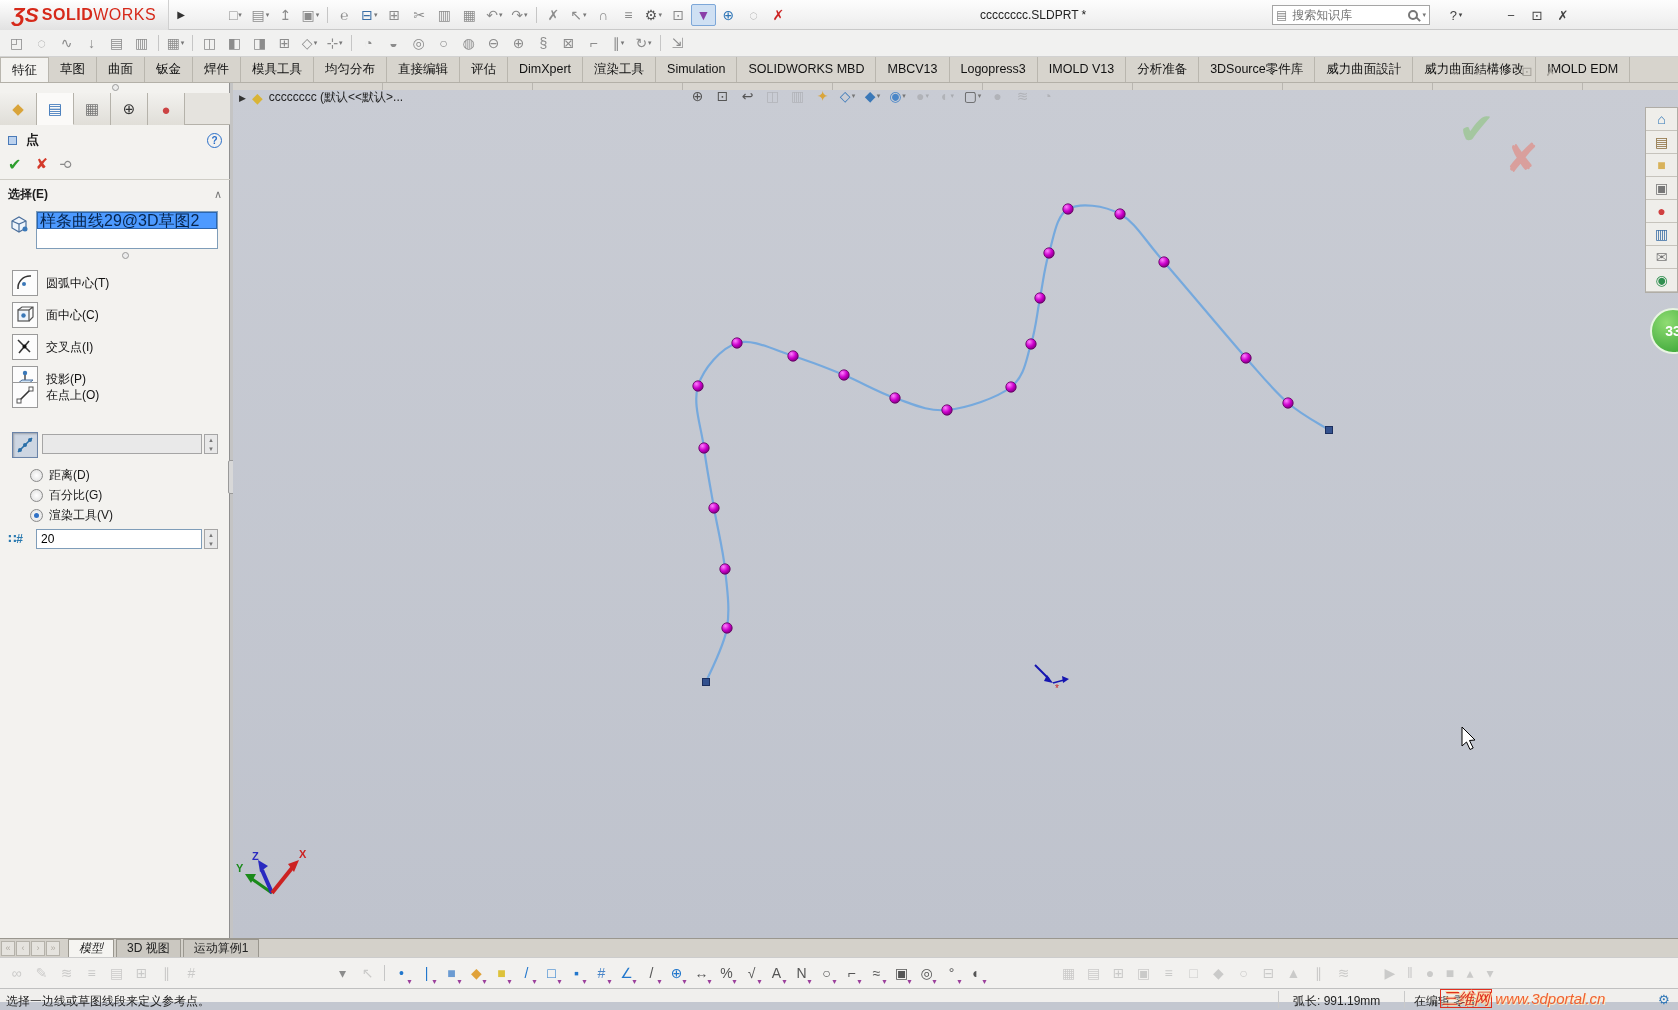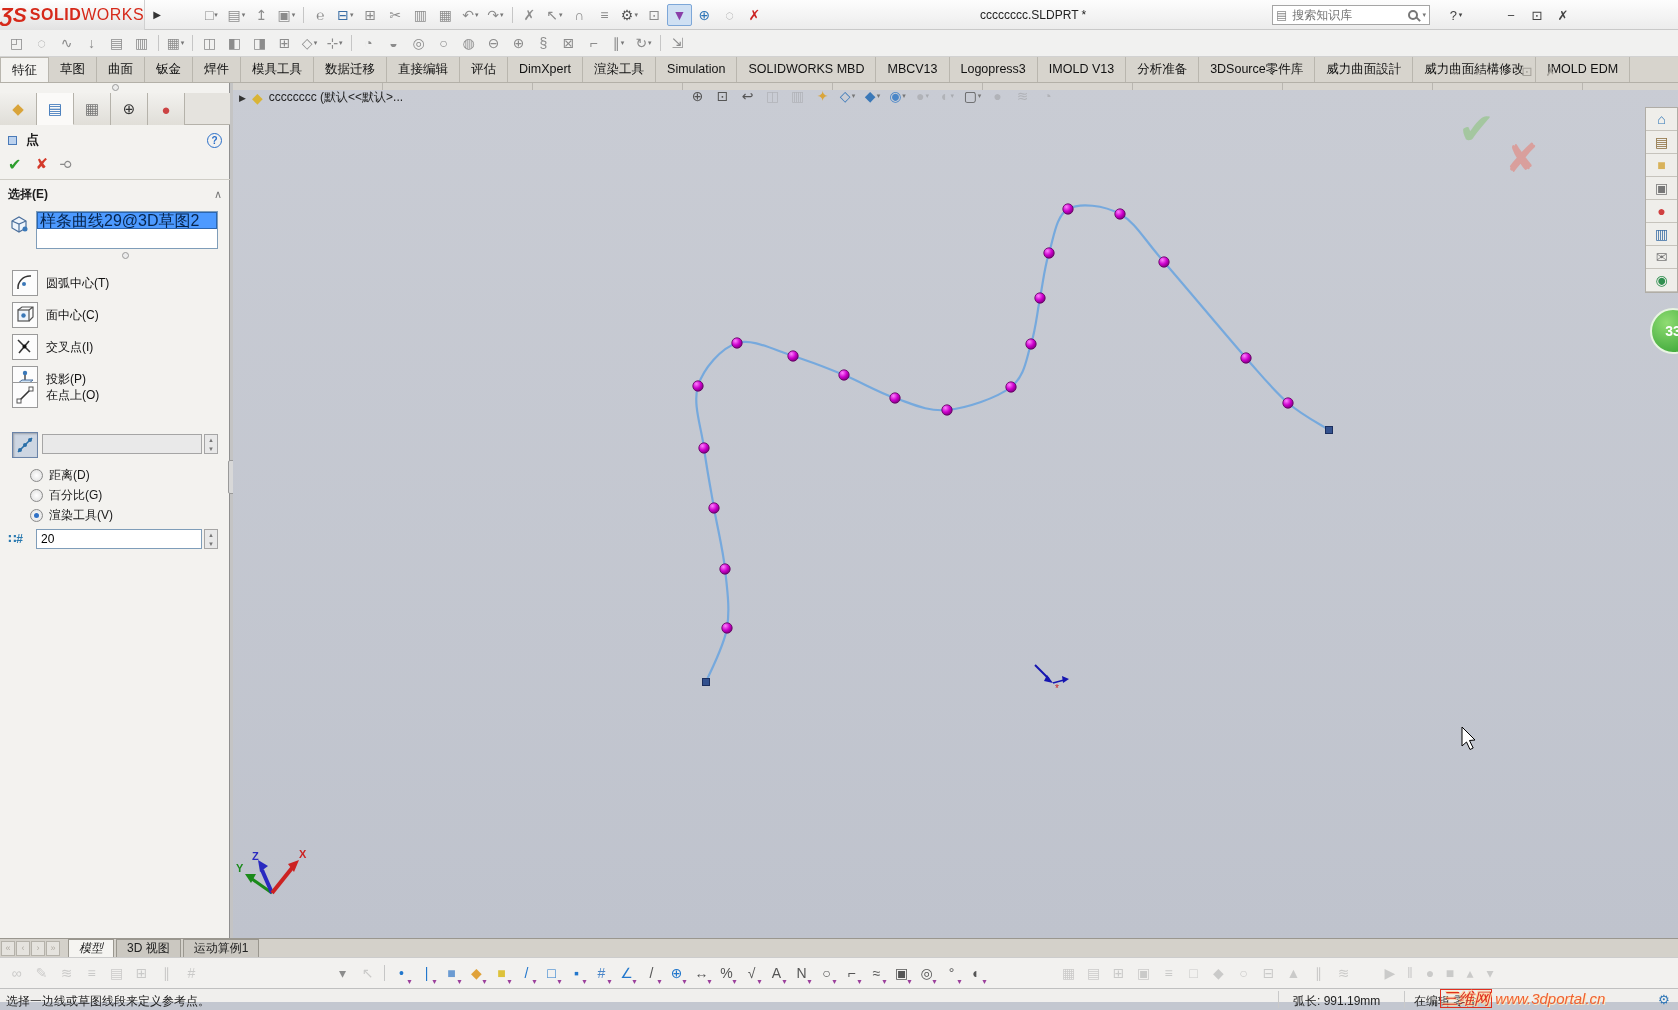--- a/index.html
+++ b/index.html
@@ -14,21 +14,21 @@
   .icn .dd{display:none;font-size:7px;color:#777;margin-left:1px;}
   .icn.dropdown .dd{display:inline;}
   .icn.disabled{opacity:.38;}
   .icn.active{background:#cfe0f3;border-color:#7da7d8;}
   .icn.sep{width:9px;}
   .icn.sep::before{content:'';width:1px;height:16px;background:#c6c6c6;margin:auto;}
   .icn.funnel::after{content:'▼';position:absolute;right:0;bottom:-2px;font-size:7px;color:#9b3f9b;}
 
   
   #titlebar{left:0;top:0;width:1678px;height:30px;background:linear-gradient(#fdfdfd,#ececec);border-bottom:1px solid #c9c9c9;display:flex;align-items:center;}
-  .logo{display:flex;align-items:baseline;padding:0 0;background:linear-gradient(#fff,#e2e2e2);height:30px;align-items:center;border-right:1px solid #d0d0d0;}
+  .logo{display:flex;align-items:baseline;padding:0 12px;background:linear-gradient(#fff,#e2e2e2);height:30px;align-items:center;border-right:1px solid #d0d0d0;}
   .logo .ds{font-size:21px;font-weight:bold;font-style:italic;color:#d6291a;margin-right:3px;}
   .logo .sw{font-size:16px;font-weight:bold;color:#d6291a;letter-spacing:.5px;}
   .logo .sw b{font-weight:bold;}
   .logo .sw span{font-weight:normal;}
   .flyout-arrow{color:#333;font-size:10px;padding:0 8px;}
   #tb-icons{margin-left:30px;}
   .fname{position:absolute;left:980px;top:8px;font-size:12px;color:#222;}
   .searchbox{position:absolute;left:1272px;top:5px;width:158px;height:20px;background:#fff;border:1px solid #a5a5a5;display:flex;align-items:center;padding:0 3px;}
   .searchbox .book{color:#8a8a8a;font-size:12px;margin-right:3px;}
   .searchbox input{border:none;outline:none;flex:1;font-size:12px;color:#666;min-width:0;background:transparent;}
@@ -333,21 +333,21 @@
     </div>
 
   <div id="tabbar" class="abs">
 
   <div class="rtab active"><span>特征</span></div>
       <div class="rtab"><span>草图</span></div>
       <div class="rtab"><span>曲面</span></div>
       <div class="rtab"><span>钣金</span></div>
       <div class="rtab"><span>焊件</span></div>
       <div class="rtab"><span>模具工具</span></div>
-      <div class="rtab"><span>数据迁移</span></div>
+      <div class="rtab"><span>均匀分布</span></div>
       <div class="rtab"><span>直接编辑</span></div>
       <div class="rtab"><span>评估</span></div>
       <div class="rtab"><span>DimXpert</span></div>
       <div class="rtab"><span>渲染工具</span></div>
       <div class="rtab"><span>Simulation</span></div>
       <div class="rtab"><span>SOLIDWORKS MBD</span></div>
       <div class="rtab"><span>MBCV13</span></div>
       <div class="rtab"><span>Logopress3</span></div>
       <div class="rtab"><span>IMOLD V13</span></div>
       <div class="rtab"><span>分析准备</span></div>

